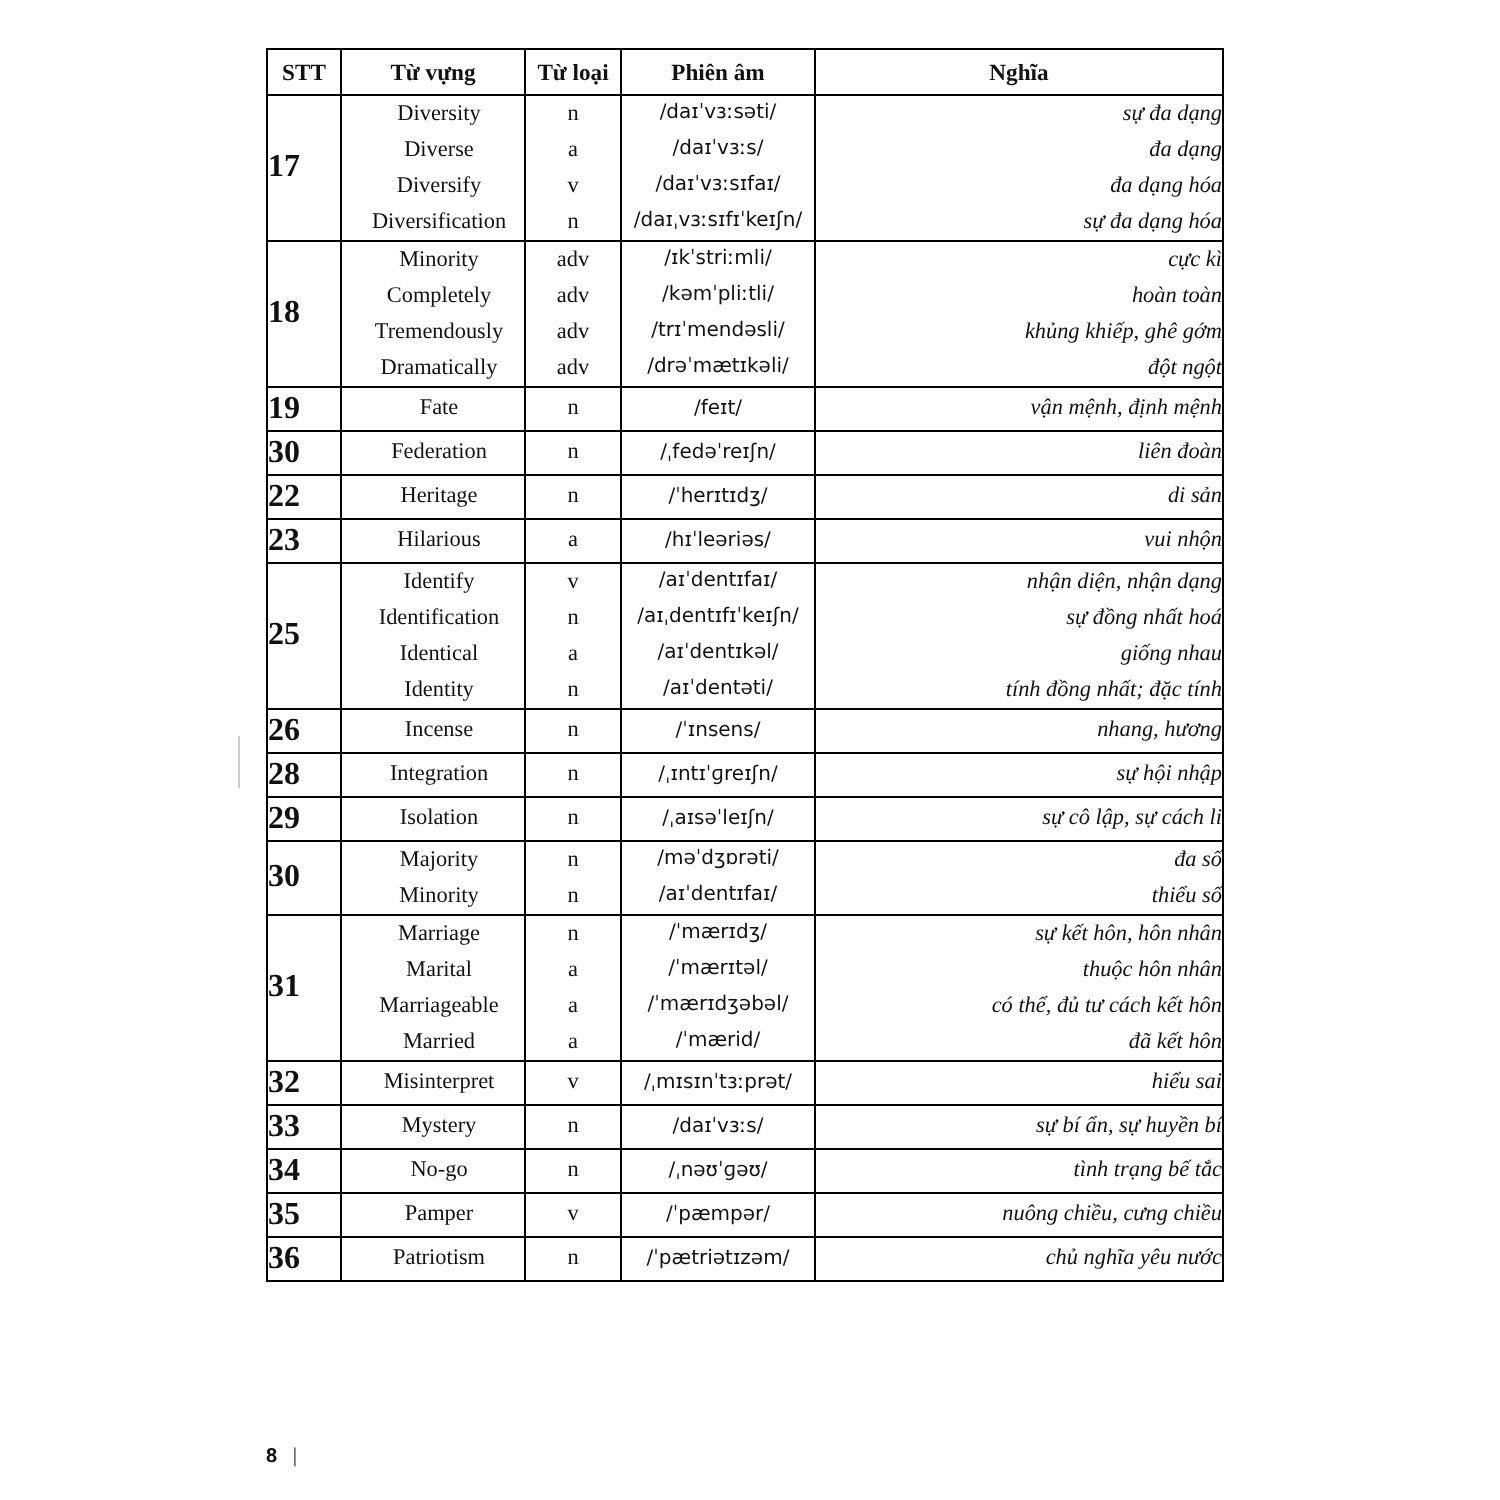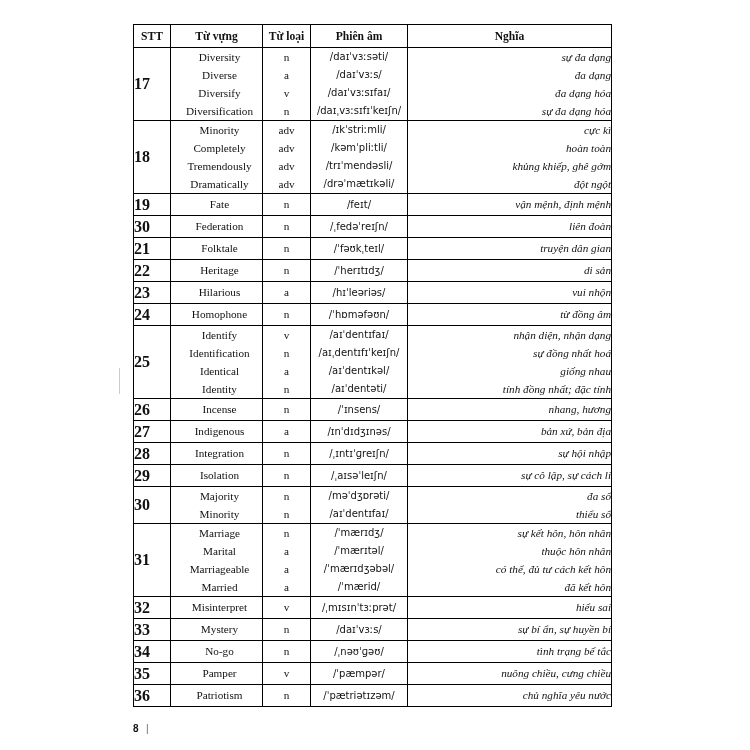--- a/index.html
+++ b/index.html
@@ -237,43 +237,20 @@
                 <span class="line">/ˌfedəˈreɪʃn/</span>
               </div>
             </td>
             <td class="cell mean">
               <div class="stack">
                 <span class="line">liên đoàn</span>
               </div>
             </td>
           </tr>
           <tr class="single">
-            <td class="stt">21</td>
-            <td class="cell word">
-              <div class="stack">
-                <span class="line">Folktale</span>
-              </div>
-            </td>
-            <td class="cell type">
-              <div class="stack">
-                <span class="line">n</span>
-              </div>
-            </td>
-            <td class="cell ipa">
-              <div class="stack">
-                <span class="line">/ˈfəʊkˌteɪl/</span>
-              </div>
-            </td>
-            <td class="cell mean">
-              <div class="stack">
-                <span class="line">truyện dân gian</span>
-              </div>
-            </td>
-          </tr>
-          <tr class="single">
             <td class="stt">22</td>
             <td class="cell word">
               <div class="stack">
                 <span class="line">Heritage</span>
               </div>
             </td>
             <td class="cell type">
               <div class="stack">
                 <span class="line">n</span>
               </div>
@@ -302,43 +279,20 @@
               </div>
             </td>
             <td class="cell ipa">
               <div class="stack">
                 <span class="line">/hɪˈleəriəs/</span>
               </div>
             </td>
             <td class="cell mean">
               <div class="stack">
                 <span class="line">vui nhộn</span>
-              </div>
-            </td>
-          </tr>
-          <tr class="single">
-            <td class="stt">24</td>
-            <td class="cell word">
-              <div class="stack">
-                <span class="line">Homophone</span>
-              </div>
-            </td>
-            <td class="cell type">
-              <div class="stack">
-                <span class="line">n</span>
-              </div>
-            </td>
-            <td class="cell ipa">
-              <div class="stack">
-                <span class="line">/ˈhɒməfəʊn/</span>
-              </div>
-            </td>
-            <td class="cell mean">
-              <div class="stack">
-                <span class="line">từ đồng âm</span>
               </div>
             </td>
           </tr>
           <tr>
             <td class="stt">25</td>
             <td class="cell word">
               <div class="stack">
                 <span class="line">Identify</span>
                 <span class="line">Identification</span>
                 <span class="line">Identical</span>
@@ -387,43 +341,20 @@
                 <span class="line">/ˈɪnsens/</span>
               </div>
             </td>
             <td class="cell mean">
               <div class="stack">
                 <span class="line">nhang, hương</span>
               </div>
             </td>
           </tr>
           <tr class="single">
-            <td class="stt">27</td>
-            <td class="cell word">
-              <div class="stack">
-                <span class="line">Indigenous</span>
-              </div>
-            </td>
-            <td class="cell type">
-              <div class="stack">
-                <span class="line">a</span>
-              </div>
-            </td>
-            <td class="cell ipa">
-              <div class="stack">
-                <span class="line">/ɪnˈdɪdʒɪnəs/</span>
-              </div>
-            </td>
-            <td class="cell mean">
-              <div class="stack">
-                <span class="line">bản xứ, bản địa</span>
-              </div>
-            </td>
-          </tr>
-          <tr class="single">
             <td class="stt">28</td>
             <td class="cell word">
               <div class="stack">
                 <span class="line">Integration</span>
               </div>
             </td>
             <td class="cell type">
               <div class="stack">
                 <span class="line">n</span>
               </div>

